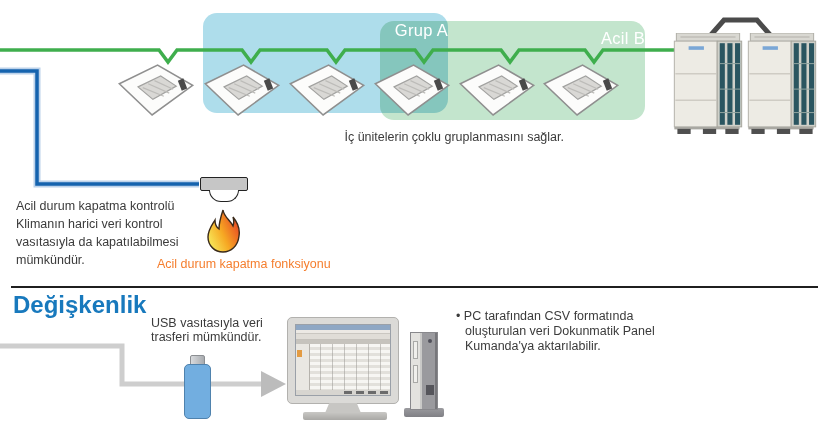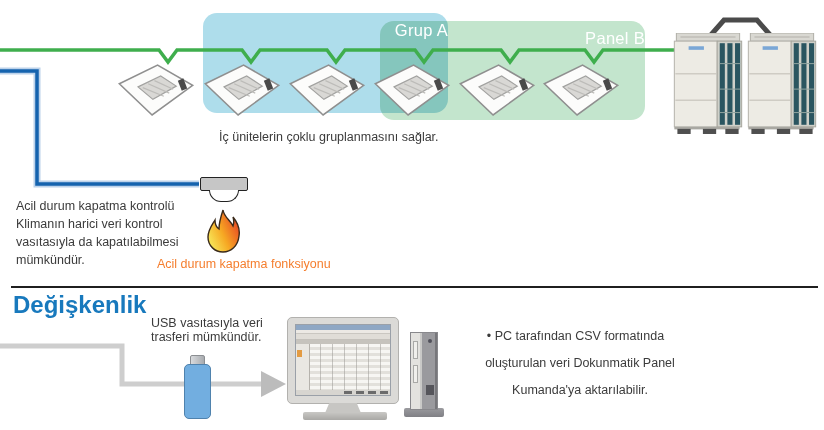--- a/index.html
+++ b/index.html
@@ -22,25 +22,25 @@
   .wire-blue{stroke:var(--wire-blue,#1563ae);stroke-width:3.5;fill:none;}
   .wire-gray{stroke:var(--wire-gray,#cecece);stroke-width:5;fill:none;}
   .arrow-gray{fill:#bcbcbc;}
   .bracket{stroke:#4b4b4b;stroke-width:5;fill:none;}
   
   .cassette{position:absolute;width:78px;height:58px;z-index:3;}
   
   .outdoor{position:absolute;width:72px;height:102px;z-index:3;}
   
   .txt{position:absolute;font-size:12.5px;line-height:18px;white-space:pre-line;color:#3b3b3b;}
-  .caption-top{left:219px;top:128px;width:334px;text-align:left;}
+  .caption-top{left:230px;top:128px;width:334px;text-align:right;}
   .emergency-desc{left:16px;top:197px;width:190px;}
   .orange-cap{left:157px;top:255px;width:220px;color:var(--caption-orange,#f57e2e);}
   .usb-note{left:151px;top:316px;width:130px;line-height:14px;}
-  .pc-note{left:456px;top:323px;width:230px;line-height:27px;padding-left:9px;text-indent:-9px;text-align:center;}
+  .pc-note{left:456px;top:309px;width:230px;line-height:15px;padding-left:9px;text-indent:-9px;}
   .section-title{left:13px;top:291px;font-size:24px;font-weight:bold;color:var(--heading-blue,#1879bd);}
   .divider{left:11px;top:286px;width:807px;height:2px;background:#1f1f1f;}
   
   .detector-box{left:200px;top:177px;width:48px;height:14px;background:#c6c6c6;border:1.5px solid #222;border-radius:2px;box-sizing:border-box;}
   .detector-dome{left:209px;top:190px;width:30px;height:12px;background:#fff;border:1.5px solid #222;border-top:none;border-radius:0 0 16px 16px;box-sizing:border-box;}
   .flame{left:205px;top:209px;width:36px;height:46px;}
   
   .usb-cap{left:190px;top:355px;width:15px;height:11px;background:linear-gradient(90deg,#d8dadd,#a8abaf);border:1px solid #8b8e92;border-radius:2px 2px 0 0;box-sizing:border-box;z-index:3;}
   .usb-body{left:184px;top:364px;width:27px;height:55px;background:var(--usb-body,#72aee0);border:1px solid #4f82ad;border-radius:5px;box-sizing:border-box;z-index:3;}
   
@@ -108,21 +108,21 @@
         <rect x="5" y="94" width="13" height="5" fill="#4f4f4f"></rect>
         <rect x="30" y="94" width="13" height="5" fill="#4f4f4f"></rect>
         <rect x="52" y="94" width="13" height="5" fill="#4f4f4f"></rect>
       </g>
     </defs>
   </svg>
 
   <div class="zone zone-a"></div>
   <div class="zone zone-b"></div>
   <div class="zone-label a">Grup A</div>
-  <div class="zone-label b">Panel B</div>
+  <div class="zone-label b">Acil B</div>
 
   <svg class="wires" width="824" height="430" viewBox="0 0 824 430">
     <path class="wire-green" d="M0,50 H159 L168,62 L177,50 H242 L251,62 L260,50 H327 L336,62 L345,50 H415 L424,62 L433,50 H501 L510,62 L519,50 H585 L594,62 L603,50 H676"></path>
     <path class="wire-blue-halo" d="M0,71 H37 V184 H199"></path>
     <path class="wire-blue" d="M0,71 H37 V184 H199"></path>
     <path class="wire-gray" d="M0,346 H122 V384 H261"></path>
     <polygon class="arrow-gray" points="261,371 261,397 286,384"></polygon>
     <path class="bracket" d="M710,36 L724,20 H757 L771,36"></path>
   </svg>
 

